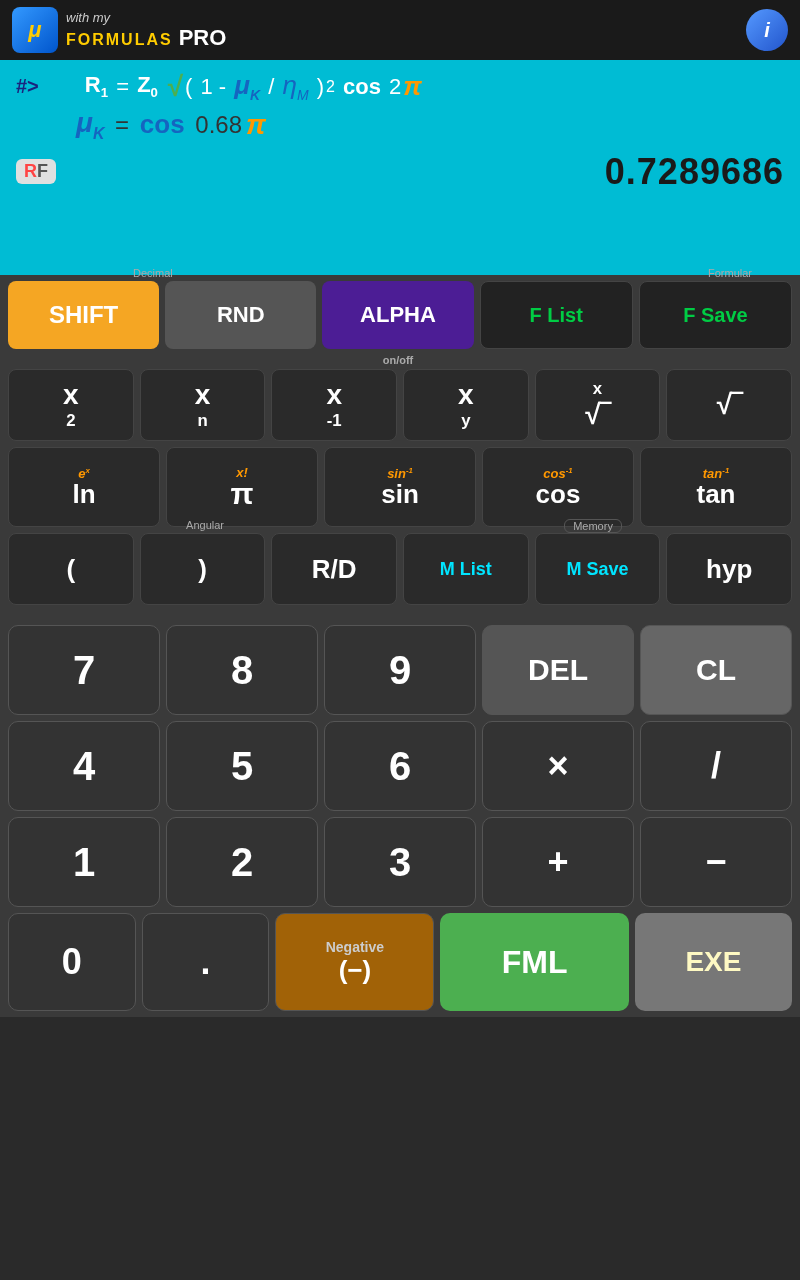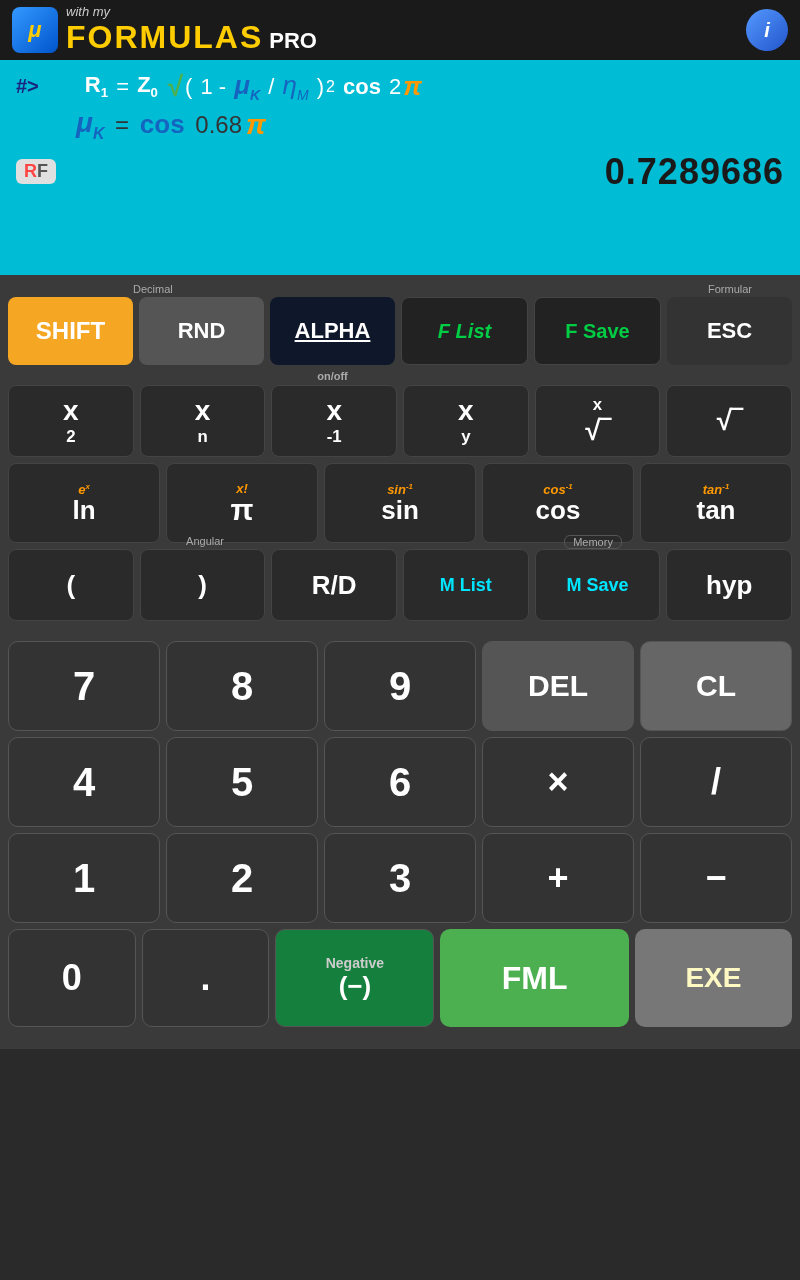--- a/index.html
+++ b/index.html
@@ -37,21 +37,21 @@
       font-weight: bold;
       font-size: 22px;
       color: white;
     }
     .header-title-small {
       font-size: 13px;
       color: #ccc;
       font-style: italic;
     }
     .header-title-big {
-      font-size: 32px;
+      font-size: 16px;
       font-weight: 900;
       color: #ffcc00;
       letter-spacing: 2px;
     }
     .header-title-pro {
       font-size: 22px;
       color: white;
       font-weight: bold;
     }
     .info-btn {
@@ -134,21 +134,21 @@
     .result-value {
       font-size: 36px;
       color: #1a1a1a;
       font-weight: bold;
       letter-spacing: 1px;
     }
 
     
     #calc-body {
       background: #3a3a3a;
-      padding: 22px 8px;
+      padding: 6px 8px;
     }
 
     
     .btn-row {
       display: flex;
       gap: 6px;
       margin-bottom: 6px;
       align-items: flex-end;
     }
 
@@ -174,31 +174,29 @@
       background: #f5a623;
       color: white;
       font-size: 24px;
       font-weight: 900;
     }
     .btn-rnd {
       background: #555;
       color: white;
     }
     .btn-alpha {
-      background: #0f172a;
-      color: white;
-      font-size: 22px;
-      text-decoration: underline;
+      background: #4c1d95;
+      color: white;
+      font-size: 22px;
     }
     .btn-flist {
       background: #222;
       color: #00cc44;
       font-size: 20px;
       border: 1px solid #444;
-      font-style: italic;
     }
     .btn-fsave {
       background: #222;
       color: #00cc44;
       font-size: 20px;
       border: 1px solid #444;
     }
     .btn-esc {
       background: #333;
       color: white;
@@ -297,21 +295,21 @@
       border: 1px solid #555;
       flex: 1.2;
     }
     .btn-dot {
       background: #333;
       color: white;
       border: 1px solid #555;
       flex: 1.2;
     }
     .btn-neg {
-      background: #15803d;
+      background: #a16207;
       color: white;
       border: 1px solid #555;
       flex: 1.5;
       font-size: 18px;
       flex-direction: column;
     }
     .btn-neg-top { font-size: 14px; color: #ccc; }
     .btn-neg-main { font-size: 26px; font-weight: bold; }
     .btn-fml {
       background: #4caf50;
@@ -393,21 +391,20 @@
     </div>
     <div class="btn-row">
       <div class="btn row1-btn btn-shift">SHIFT</div>
       <div class="btn row1-btn btn-rnd">RND</div>
       <div class="btn row1-btn btn-alpha" style="position:relative;">
         <span>ALPHA</span>
         <span style="position:absolute;bottom:-17px;font-size:11px;color:#aaa;">on/off</span>
       </div>
       <div class="btn row1-btn btn-flist">F List</div>
       <div class="btn row1-btn btn-fsave">F Save</div>
-      <div class="btn row1-btn btn-esc">ESC</div>
     </div>
   </div>
 
   <div class="btn-row">
     <div class="btn row2-btn">x<sup>2</sup></div>
     <div class="btn row2-btn">x<sup>n</sup></div>
     <div class="btn row2-btn">x<sup>-1</sup></div>
     <div class="btn row2-btn">x<sup>y</sup></div>
     <div class="btn row2-btn"><sup>x</sup>√‾</div>
     <div class="btn row2-btn">√‾</div>

